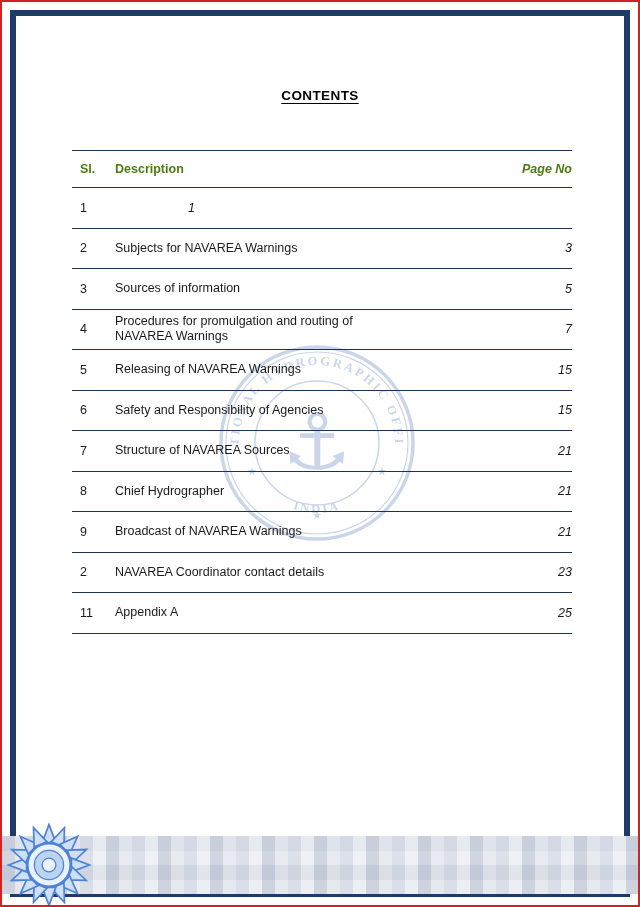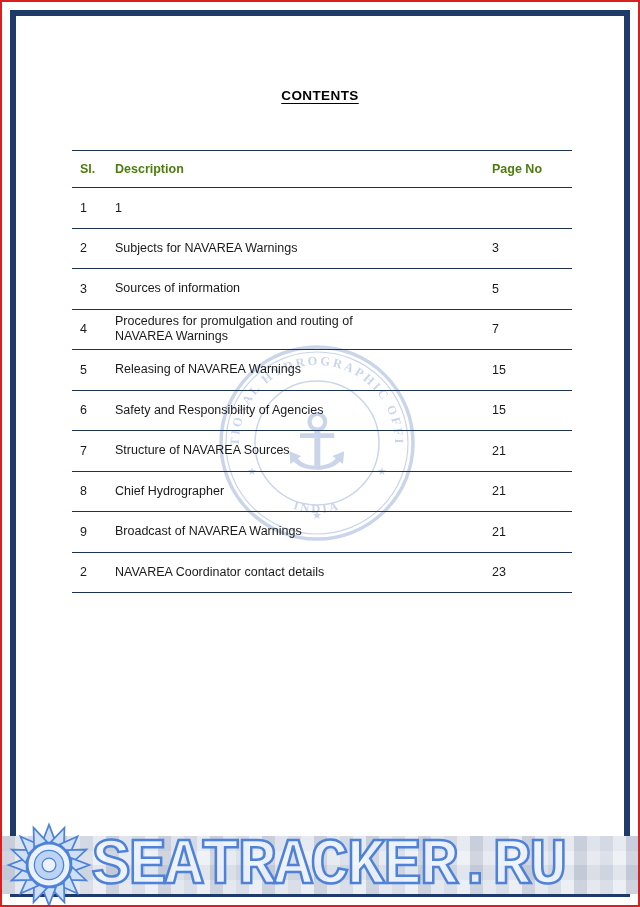--- a/index.html
+++ b/index.html
@@ -34,21 +34,21 @@
     display:flex;align-items:center;height:36px;font-weight:bold;color:#4d7c0f;
     border-top:1.5px solid var(--rule,#1b3350);
     border-bottom:1.5px solid var(--rule,#1b3350);
   }
   .toc-row{
     display:flex;align-items:center;height:39.5px;
     border-bottom:1.5px solid var(--rule,#1b3350);
   }
   .c-sl{width:35px;padding-left:8px;flex:none;}
   .c-desc{flex:1;line-height:15px;white-space:pre-line;padding-right:6px;}
-  .c-page{width:80px;flex:none;text-align:left;}
+  .c-page{width:80px;flex:none;text-align:right;font-style:italic;}
   
   .band{
     position:absolute;left:0;right:0;top:834px;height:58px;z-index:6;
     background:
       repeating-linear-gradient(90deg, rgba(178,186,202,.50) 0 13px, rgba(224,228,236,.50) 13px 26px, rgba(201,208,221,.50) 26px 39px, rgba(238,241,246,.50) 39px 52px),
       repeating-linear-gradient(0deg, #e9ecf2 0 14px, #d4d9e3 14px 29px, #eff1f6 29px 43px, #dee2eb 43px 58px);
   }
   .sun{
     position:absolute;left:2px;top:820px;width:90px;height:86px;z-index:8;
   }
@@ -140,20 +140,25 @@
     <div class="toc-row">
       <div class="c-sl">9</div>
       <div class="c-desc">Broadcast of NAVAREA Warnings</div>
       <div class="c-page">21</div>
     </div>
     <div class="toc-row">
       <div class="c-sl">2</div>
       <div class="c-desc">NAVAREA Coordinator contact details</div>
       <div class="c-page">23</div>
     </div>
+    <div class="toc-row">
+      <div class="c-sl">11</div>
+      <div class="c-desc">Appendix A</div>
+      <div class="c-page">25</div>
+    </div>
   </div>
 
   <div class="band"></div>
 
   <svg class="sun" viewBox="-50 -50 100 100">
     <g fill="#cfe0f6" stroke="#4d82d8" stroke-width="2">
       <polygon points="0,-47 8,-26 -8,-26"></polygon>
       <polygon points="0,-47 8,-26 -8,-26" transform="rotate(22.5)"></polygon>
       <polygon points="0,-47 8,-26 -8,-26" transform="rotate(45)"></polygon>
       <polygon points="0,-47 8,-26 -8,-26" transform="rotate(67.5)"></polygon>
@@ -168,15 +173,14 @@
       <polygon points="0,-47 8,-26 -8,-26" transform="rotate(270)"></polygon>
       <polygon points="0,-47 8,-26 -8,-26" transform="rotate(292.5)"></polygon>
       <polygon points="0,-47 8,-26 -8,-26" transform="rotate(315)"></polygon>
       <polygon points="0,-47 8,-26 -8,-26" transform="rotate(337.5)"></polygon>
     </g>
     <circle r="25" fill="#eaf2ff" stroke="#4d82d8" stroke-width="2.5"></circle>
     <circle r="17" fill="#bcd4f2" stroke="#4d82d8" stroke-width="1.5"></circle>
     <circle r="8" fill="#eaf2ff" stroke="#4d82d8" stroke-width="1.5"></circle>
   </svg>
 
-  <div class="wm-text">SEATRACKER.RU</div>
 
 </div>
 
 </body></html>

